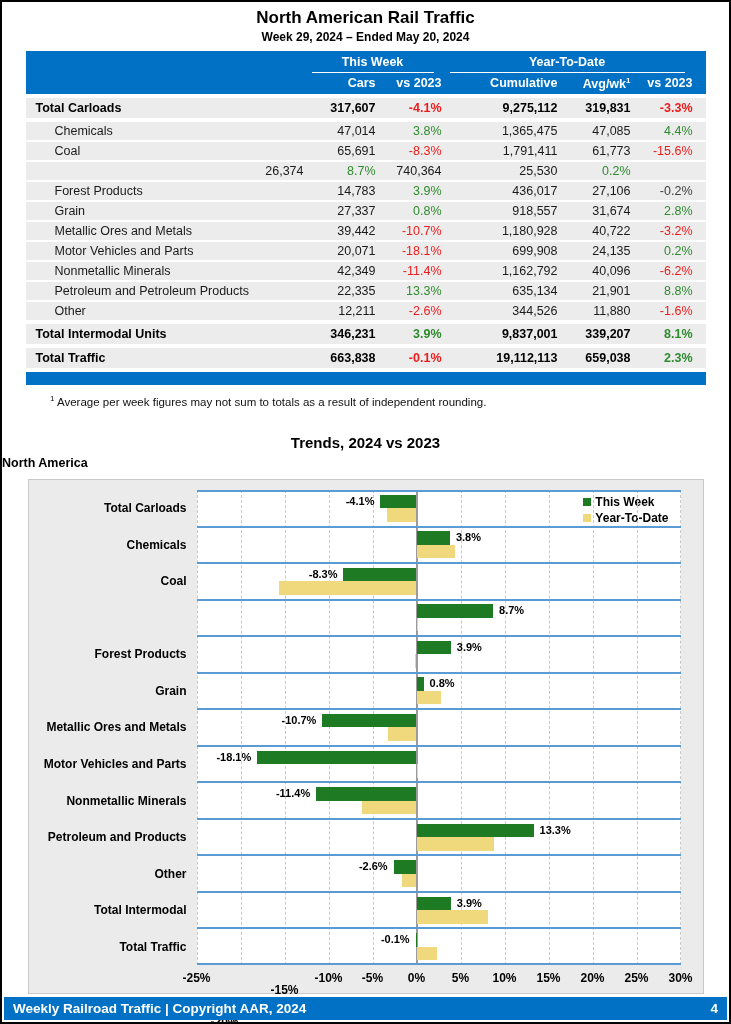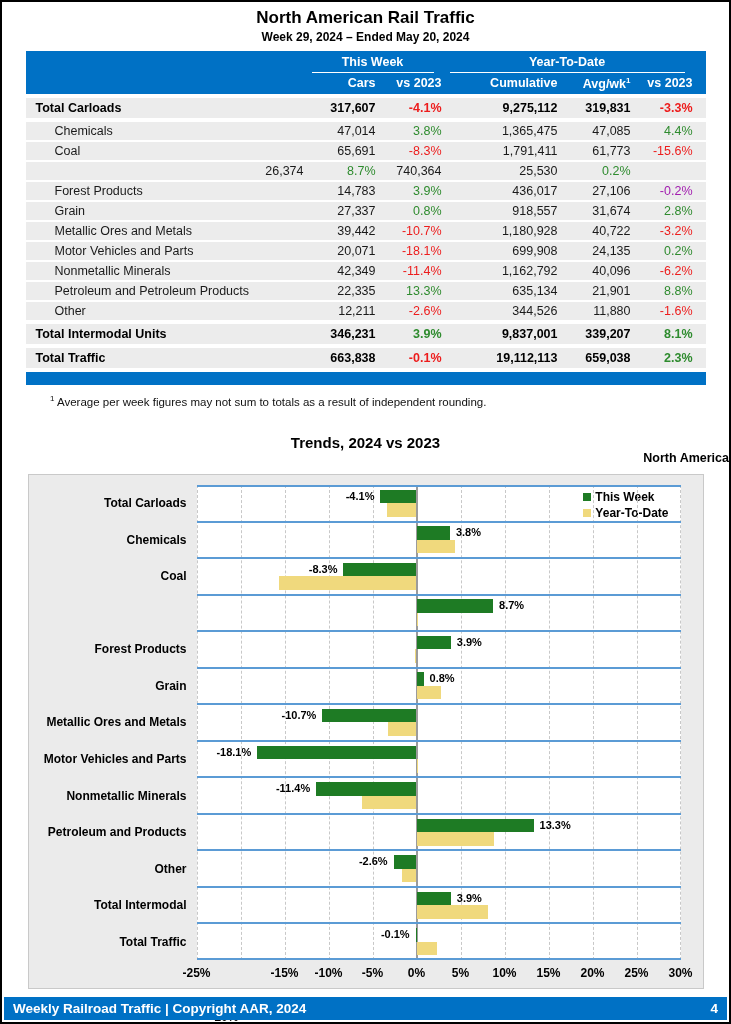--- a/index.html
+++ b/index.html
@@ -24,21 +24,21 @@
   .t-row.sub .label{padding-left:29px;}
   .t-row .num{text-align:right;}
   .t-row.total{font-weight:bold;color:#000;height:20px;line-height:20px;margin:4px 0;}
   .table-bar{height:13px;background:#0071c5;margin-top:2px;}
 
   .footnote{margin:9px 0 0 48px;font-size:11.5px;color:#111;}
   .footnote sup{font-size:8px;}
 
   
   .chart-title{margin-top:26px;text-align:center;font-weight:bold;font-size:15px;color:#000;}
-  .chart-subtitle{text-align:right;font-weight:bold;font-size:12.5px;color:#000;}
+  .chart-subtitle{margin-top:5px;text-align:left;font-weight:bold;font-size:12.5px;color:#000;}
   .chart-box{position:relative;width:676px;height:515px;margin:9px auto 0;background:#ebebeb;
              border:1px solid #c9c9c9;box-sizing:border-box;}
   .plot{position:absolute;left:168px;top:10px;width:484px;height:475px;background:#fff;}
   .gridline{position:absolute;top:0;bottom:0;width:0;border-left:1px dashed #c8c8c8;}
   .zeroline{position:absolute;top:0;bottom:0;width:2px;background:#9b9b9b;}
   .bandline{position:absolute;left:0;right:0;height:2px;}
   .bar{position:absolute;}
   .bar-label{position:absolute;font-weight:bold;font-size:11px;color:#000;white-space:nowrap;}
   .cat-label{position:absolute;display:flex;align-items:center;font-weight:bold;font-size:12px;
              color:#000;white-space:nowrap;}
@@ -109,21 +109,21 @@
           <div class="num">740,364</div>
           <div class="num">25,530</div>
           <div class="num" style="color: rgb(46, 139, 46);">0.2%</div>
         </div>
         <div class="t-row sub">
           <div class="label">Forest Products</div>
           <div class="num">14,783</div>
           <div class="num" style="color: rgb(46, 139, 46);">3.9%</div>
           <div class="num">436,017</div>
           <div class="num">27,106</div>
-          <div class="num" style="color: #a21caf;">-0.2%</div>
+          <div class="num" style="color: #404040;">-0.2%</div>
         </div>
         <div class="t-row sub">
           <div class="label">Grain</div>
           <div class="num">27,337</div>
           <div class="num" style="color: rgb(46, 139, 46);">0.8%</div>
           <div class="num">918,557</div>
           <div class="num">31,674</div>
           <div class="num" style="color: rgb(46, 139, 46);">2.8%</div>
         </div>
         <div class="t-row sub">
@@ -268,21 +268,21 @@
         <div class="bandline" style="top: 291.308px; background: rgb(91, 155, 213);"></div>
         <div class="bandline" style="top: 327.846px; background: rgb(91, 155, 213);"></div>
         <div class="bandline" style="top: 364.385px; background: rgb(91, 155, 213);"></div>
         <div class="bandline" style="top: 400.923px; background: rgb(91, 155, 213);"></div>
         <div class="bandline" style="top: 437.462px; background: rgb(91, 155, 213);"></div>
         <div class="bandline" style="top: 473px; background: rgb(91, 155, 213);"></div>
       </div>
     <div class="xticks" id="xticks">
         <span class="xtick" style="left: 0px;">-25%</span>
         <span class="xtick" style="left: 28px; margin-top: 44px;">-20%</span>
-        <span class="xtick" style="left: 88px;">-15%</span>
+        <span class="xtick" style="left: 88px; margin-top: 12px;">-15%</span>
         <span class="xtick" style="left: 132px;">-10%</span>
         <span class="xtick" style="left: 176px;">-5%</span>
         <span class="xtick" style="left: 220px;">0%</span>
         <span class="xtick" style="left: 264px;">5%</span>
         <span class="xtick" style="left: 308px;">10%</span>
         <span class="xtick" style="left: 352px; text-align: center;">15%</span>
         <span class="xtick" style="left: 396px; text-align: center;">20%</span>
         <span class="xtick" style="left: 440px;">25%</span>
         <span class="xtick" style="left: 484px;">30%</span>
       </div>

